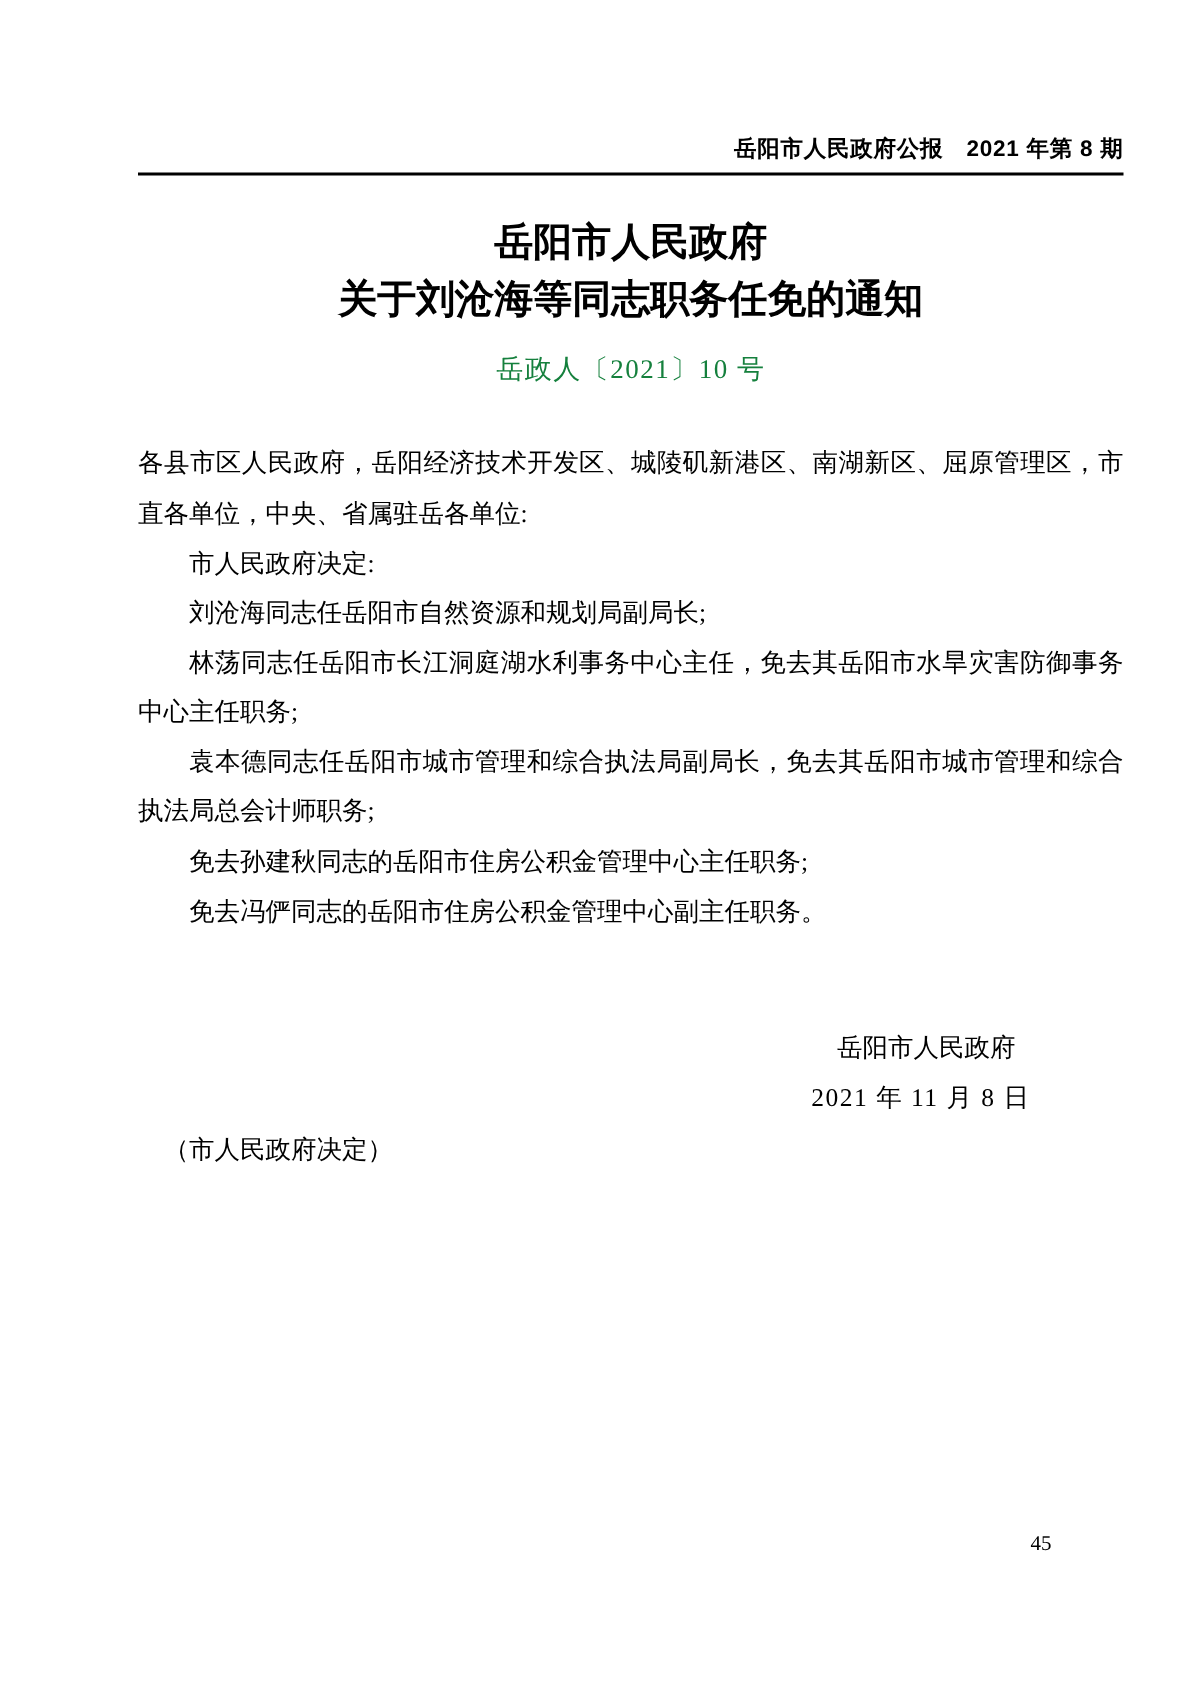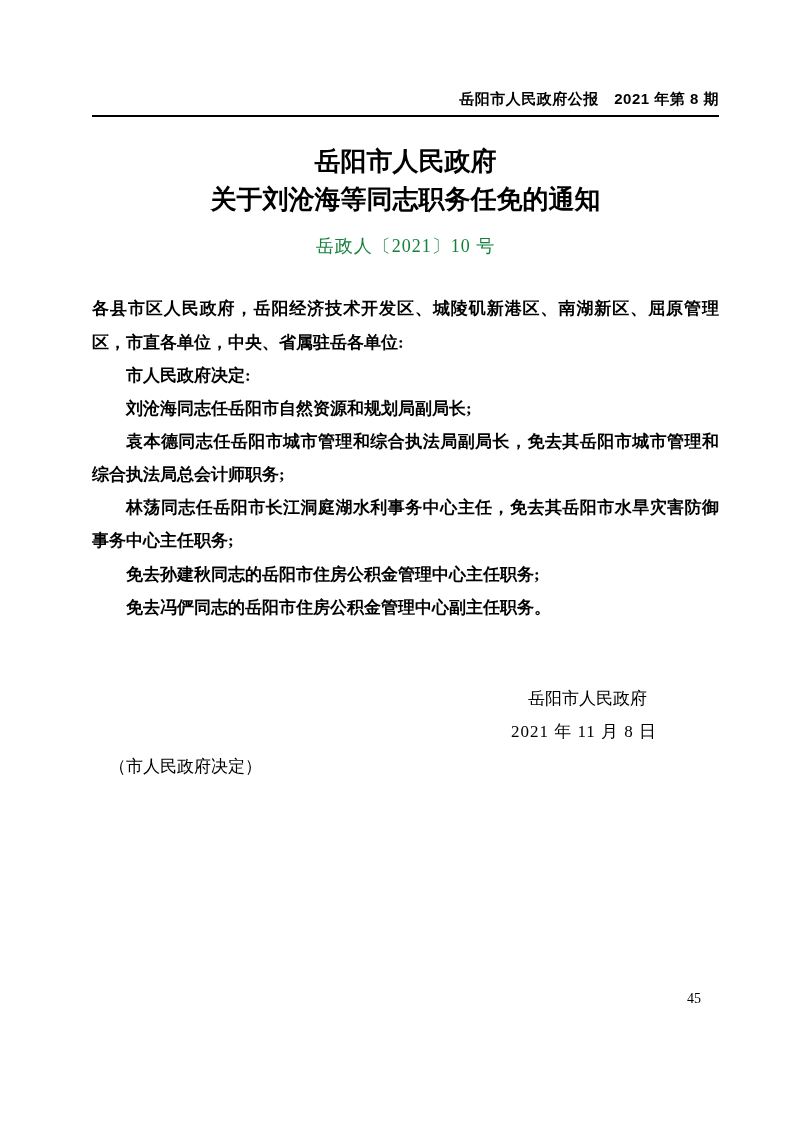--- a/index.html
+++ b/index.html
@@ -11,21 +11,21 @@
     font-family: "Liberation Serif", "DejaVu Serif", serif;
     color: #111111;
     overflow: hidden;
   }
   .page {
     position: absolute;
     inset: 0;
     background: #ffffff;
   }
   .content {
-    margin: 0 74px 0 92px;
+    margin: 0 44px 0 92px;
   }
   
   .running-header {
     padding-top: 90px;
     text-align: right;
     font-family: "Liberation Sans", "DejaVu Sans", sans-serif;
     font-weight: 700;
     font-size: 15px;
     letter-spacing: 0.5px;
     color: #000000;
@@ -55,21 +55,21 @@
     color: #15803d;
   }
   
   .body-text {
     margin-top: 34px;
     font-size: 17px;
     line-height: 1.95;
     text-align: justify;
     color: #000000;
   }
-  .body-text p { margin: 0; font-weight: bold; }
+  .body-text p { margin: 0; }
   .body-text p.indent { text-indent: 2em; }
   
   .signature-block {
     margin-top: 58px;
     text-align: right;
     font-size: 17px;
     line-height: 1.95;
     color: #000000;
   }
   .signature-issuer { padding-right: 72px; }
@@ -79,21 +79,21 @@
     margin-top: 2px;
     font-size: 17px;
     line-height: 1.95;
     text-indent: 1em;
     color: #000000;
   }
   
   .page-number {
     position: absolute;
     right: 92px;
-    top: 991px;
+    top: 1022px;
     font-size: 14px;
     color: #000000;
     font-family: "Liberation Serif", "DejaVu Serif", serif;
   }
 </style>
 </head>
 <body>
 
 <div class="page">
   <div class="content">
@@ -105,22 +105,22 @@
       <div>岳阳市人民政府</div>
       <div>关于刘沧海等同志职务任免的通知</div>
     </div>
 
     <div class="doc-number">岳政人〔2021〕10 号</div>
 
     <div class="body-text">
       <p>各县市区人民政府，岳阳经济技术开发区、城陵矶新港区、南湖新区、屈原管理区，市直各单位，中央、省属驻岳各单位:</p>
       <p class="indent">市人民政府决定:</p>
       <p class="indent">刘沧海同志任岳阳市自然资源和规划局副局长;</p>
+      <p class="indent">林荡同志任岳阳市长江洞庭湖水利事务中心主任，免去其岳阳市水旱灾害防御事务中心主任职务;</p>
       <p class="indent">袁本德同志任岳阳市城市管理和综合执法局副局长，免去其岳阳市城市管理和综合执法局总会计师职务;</p>
-      <p class="indent">林荡同志任岳阳市长江洞庭湖水利事务中心主任，免去其岳阳市水旱灾害防御事务中心主任职务;</p>
       <p class="indent">免去孙建秋同志的岳阳市住房公积金管理中心主任职务;</p>
       <p class="indent">免去冯俨同志的岳阳市住房公积金管理中心副主任职务。</p>
     </div>
 
     <div class="signature-block">
       <div class="signature-issuer">岳阳市人民政府</div>
       <div class="signature-date">2021 年 11 月 8 日</div>
     </div>
 
     <div class="footer-note">（市人民政府决定）</div>

